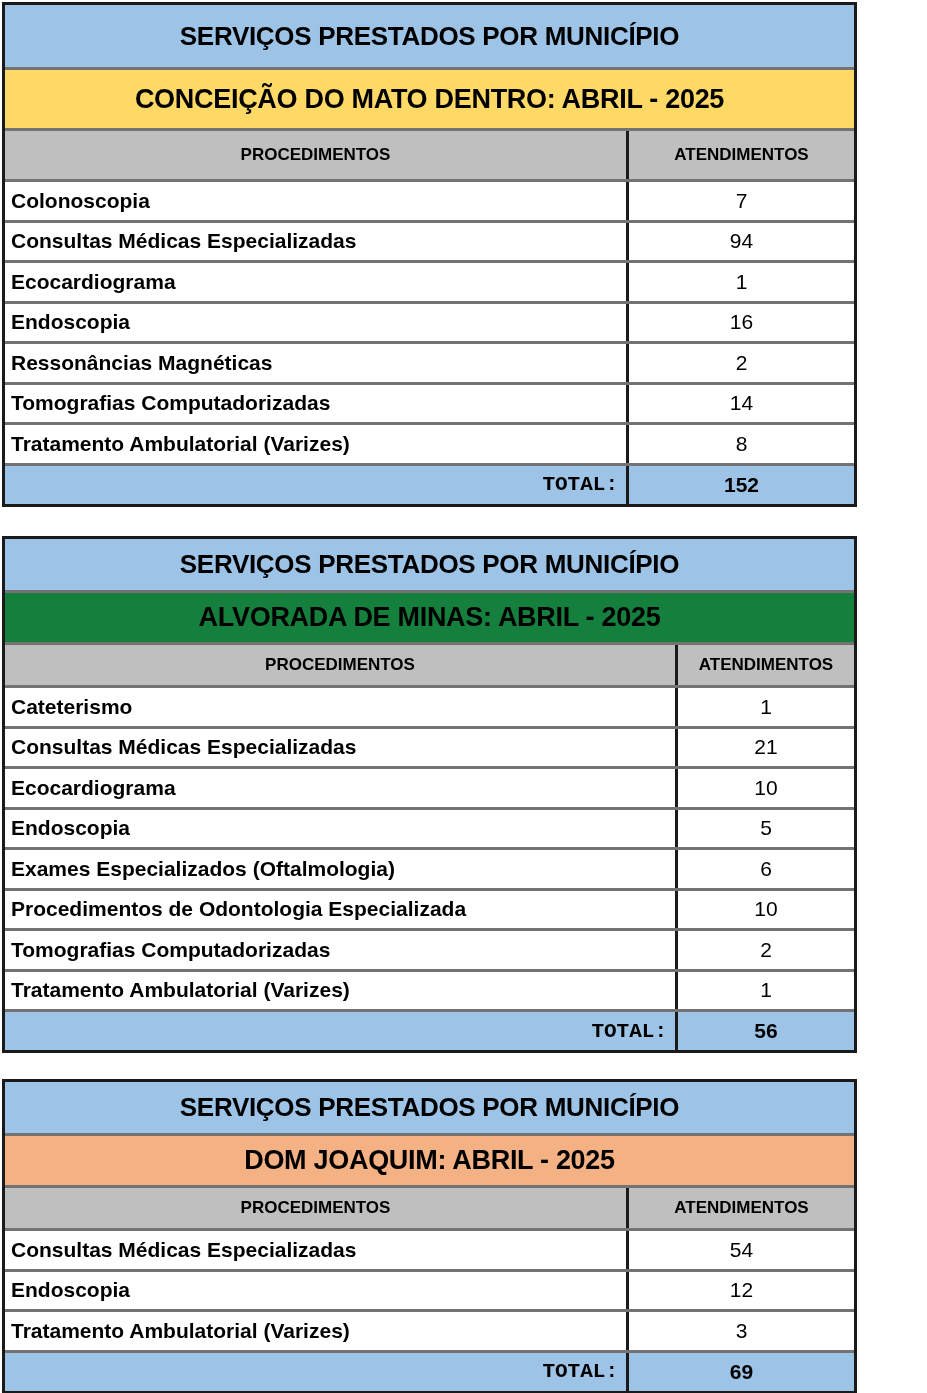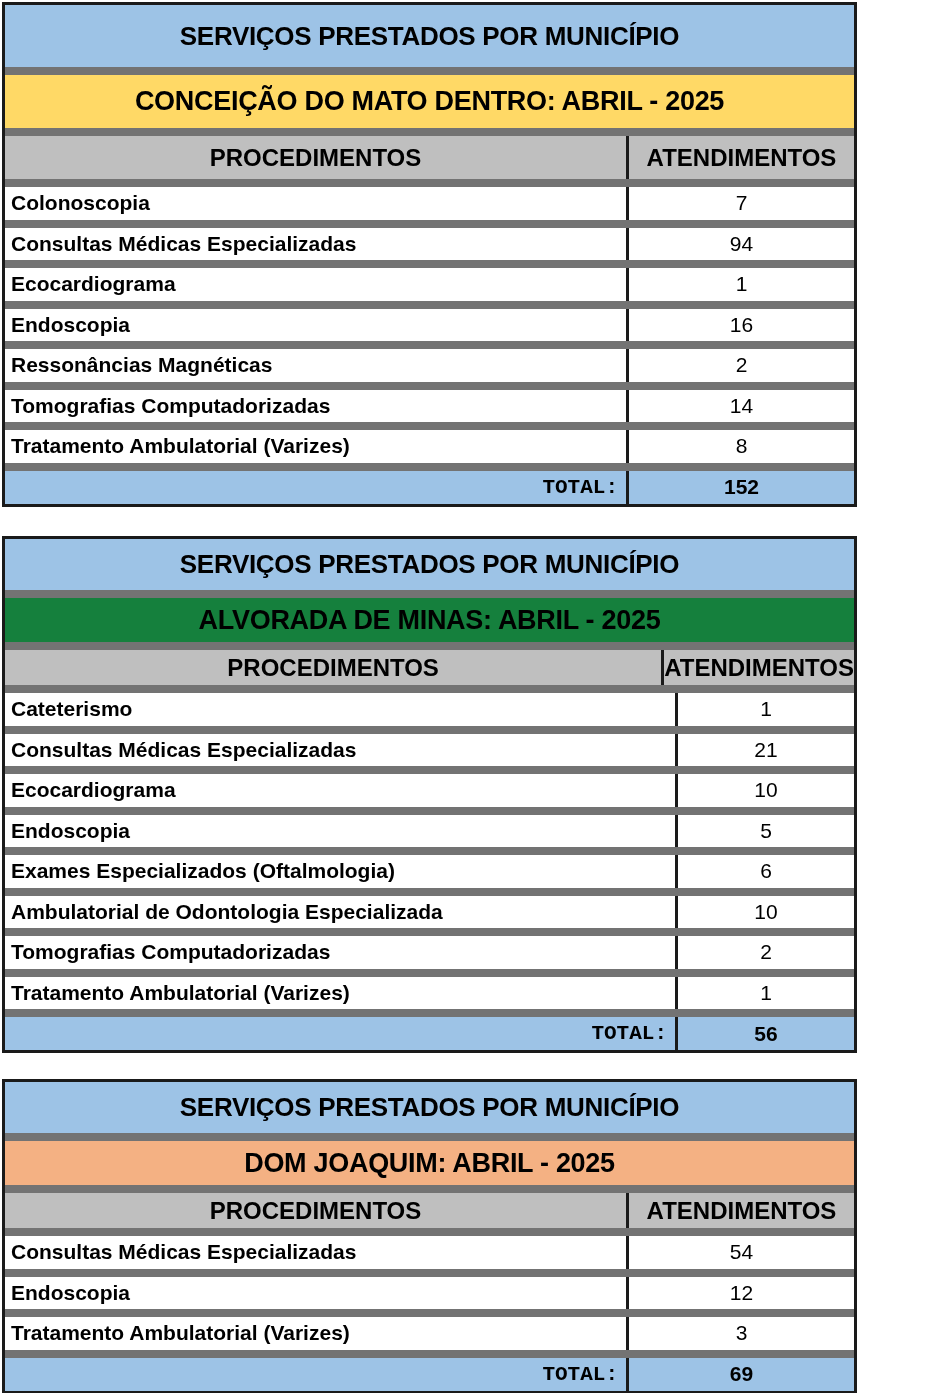--- a/index.html
+++ b/index.html
@@ -1,33 +1,33 @@
 <!DOCTYPE html>
 <html><head>
 <meta charset="utf-8">
 <style>
   html, body { margin: 0; padding: 0; background: #ffffff; }
   body { width: 927px; height: 1393px; position: relative; overflow: hidden;
          font-family: "Liberation Sans", "DejaVu Sans", sans-serif; color: #000; }
   .tbl { position: absolute; left: 2px; width: 855px; border: 3px solid #1a1a1a;
          box-sizing: border-box; background: #fff; }
-  .row { display: flex; border-top: 8px solid #737373; box-sizing: border-box; }
+  .row { display: flex; border-top: 3px solid #737373; box-sizing: border-box; }
   .row:first-child { border-top: none; }
   .banner { justify-content: center; align-items: center; font-weight: bold;
             font-size: 26px; letter-spacing: -0.3px; }
   .title { background: #9dc3e6; height: 62px; }
   .subtitle { height: 61px; font-size: 27px; }
   .t2 .title, .t3 .title { height: 51px; }
   .t2 .subtitle, .t3 .subtitle { height: 52px; }
   .cell { box-sizing: border-box; display: flex; align-items: center; }
   .c1 { border-right: 3px solid #1a1a1a; padding-left: 6px; }
   .c2 { flex: 1; justify-content: center; }
   .t1 .c1, .t3 .c1 { width: 624px; }
   .t2 .c1 { width: 673px; }
-  .head { background: #bfbfbf; font-weight: bold; font-size: 24px; }
+  .head { background: #bfbfbf; font-weight: bold; font-size: 17px; }
   .head .c1 { justify-content: center; padding-left: 0; }
   .t1 .head { height: 51px; }
   .t2 .head, .t3 .head { height: 43px; }
   .data { height: 40.5px; font-size: 21px; }
   .data .c1 { font-weight: bold; }
   .data .c2 { font-weight: normal; }
   .total { background: #9dc3e6; height: 41px; font-weight: bold; font-size: 21px; }
   .total .c1 { justify-content: flex-end; padding-right: 8px; font-family: Liberation Mono, monospace; }
 </style>
 </head>
@@ -95,21 +95,21 @@
   </div>
   <div class="row data">
     <div class="cell c1">Endoscopia</div>
     <div class="cell c2">5</div>
   </div>
   <div class="row data">
     <div class="cell c1">Exames Especializados (Oftalmologia)</div>
     <div class="cell c2">6</div>
   </div>
   <div class="row data">
-    <div class="cell c1">Ambulatorial de Odontologia Especializada</div>
+    <div class="cell c1">Procedimentos de Odontologia Especializada</div>
     <div class="cell c2">10</div>
   </div>
   <div class="row data">
     <div class="cell c1">Tomografias Computadorizadas</div>
     <div class="cell c2">2</div>
   </div>
   <div class="row data">
     <div class="cell c1">Tratamento Ambulatorial (Varizes)</div>
     <div class="cell c2">1</div>
   </div>

